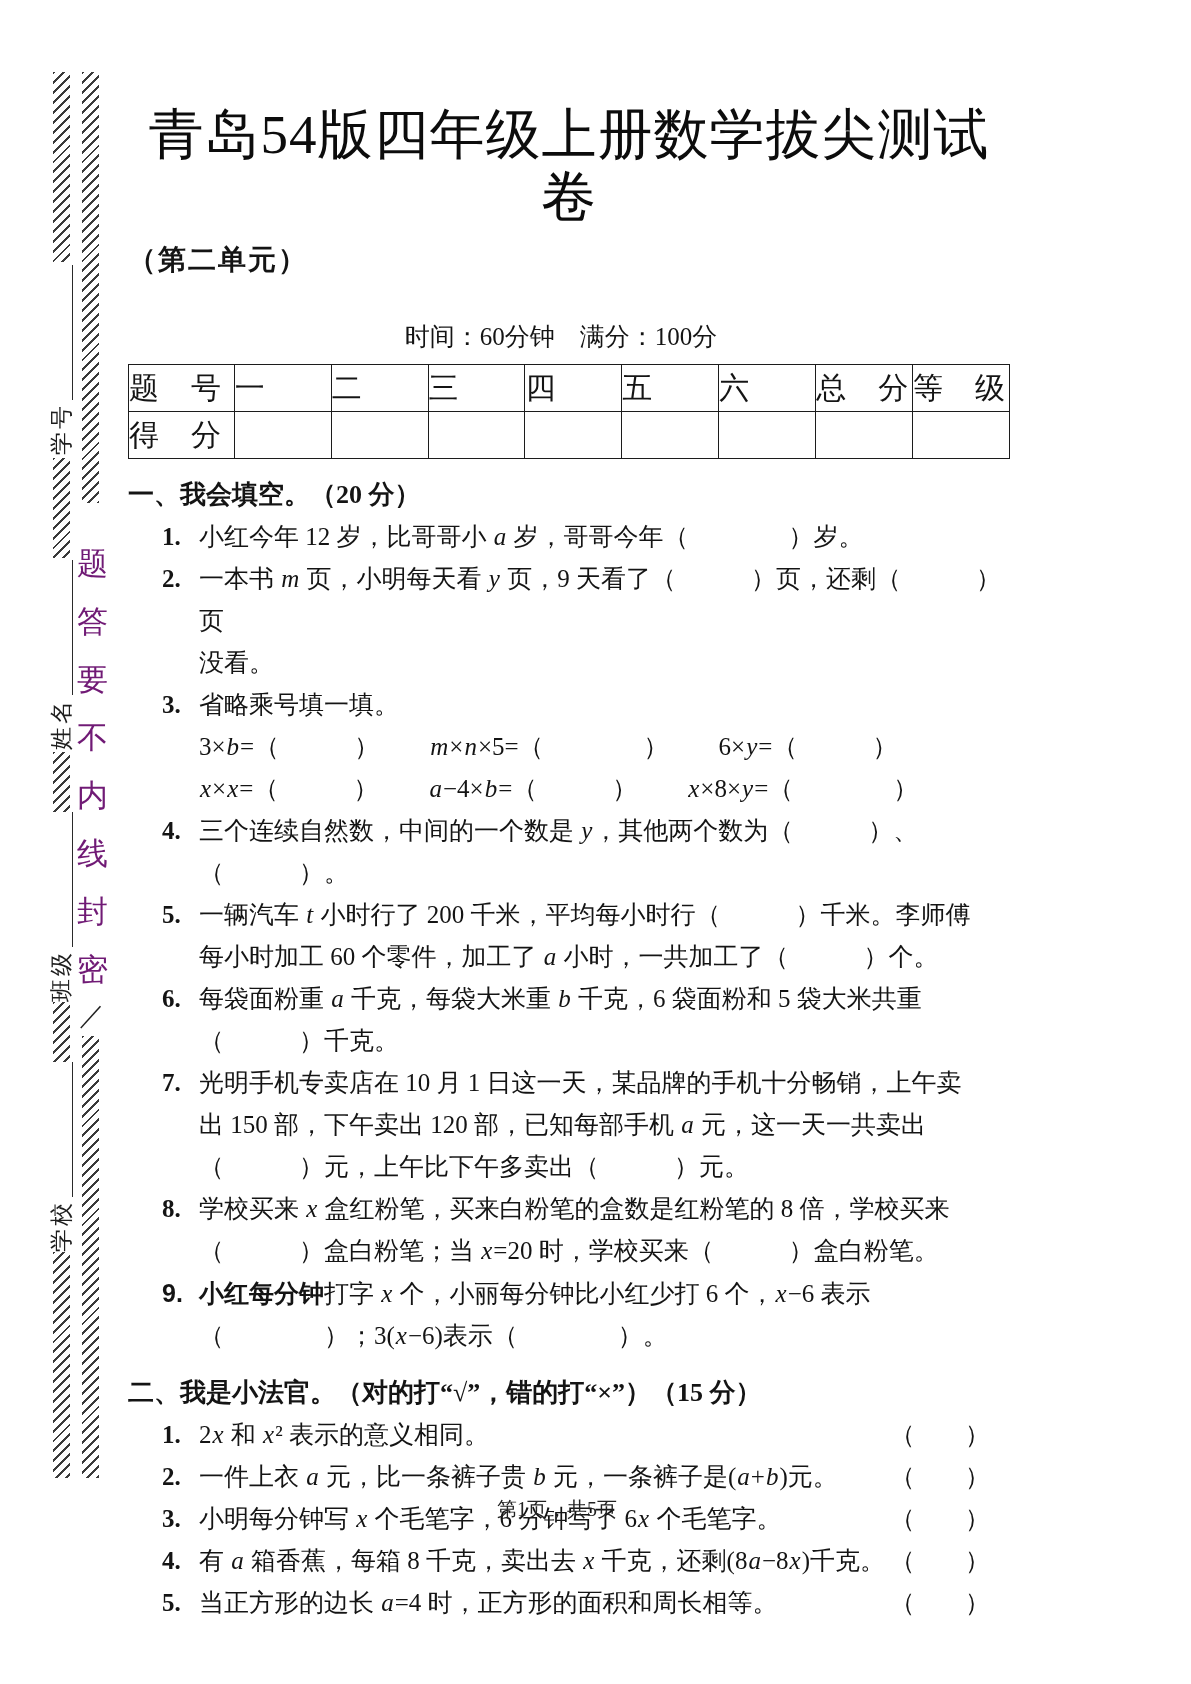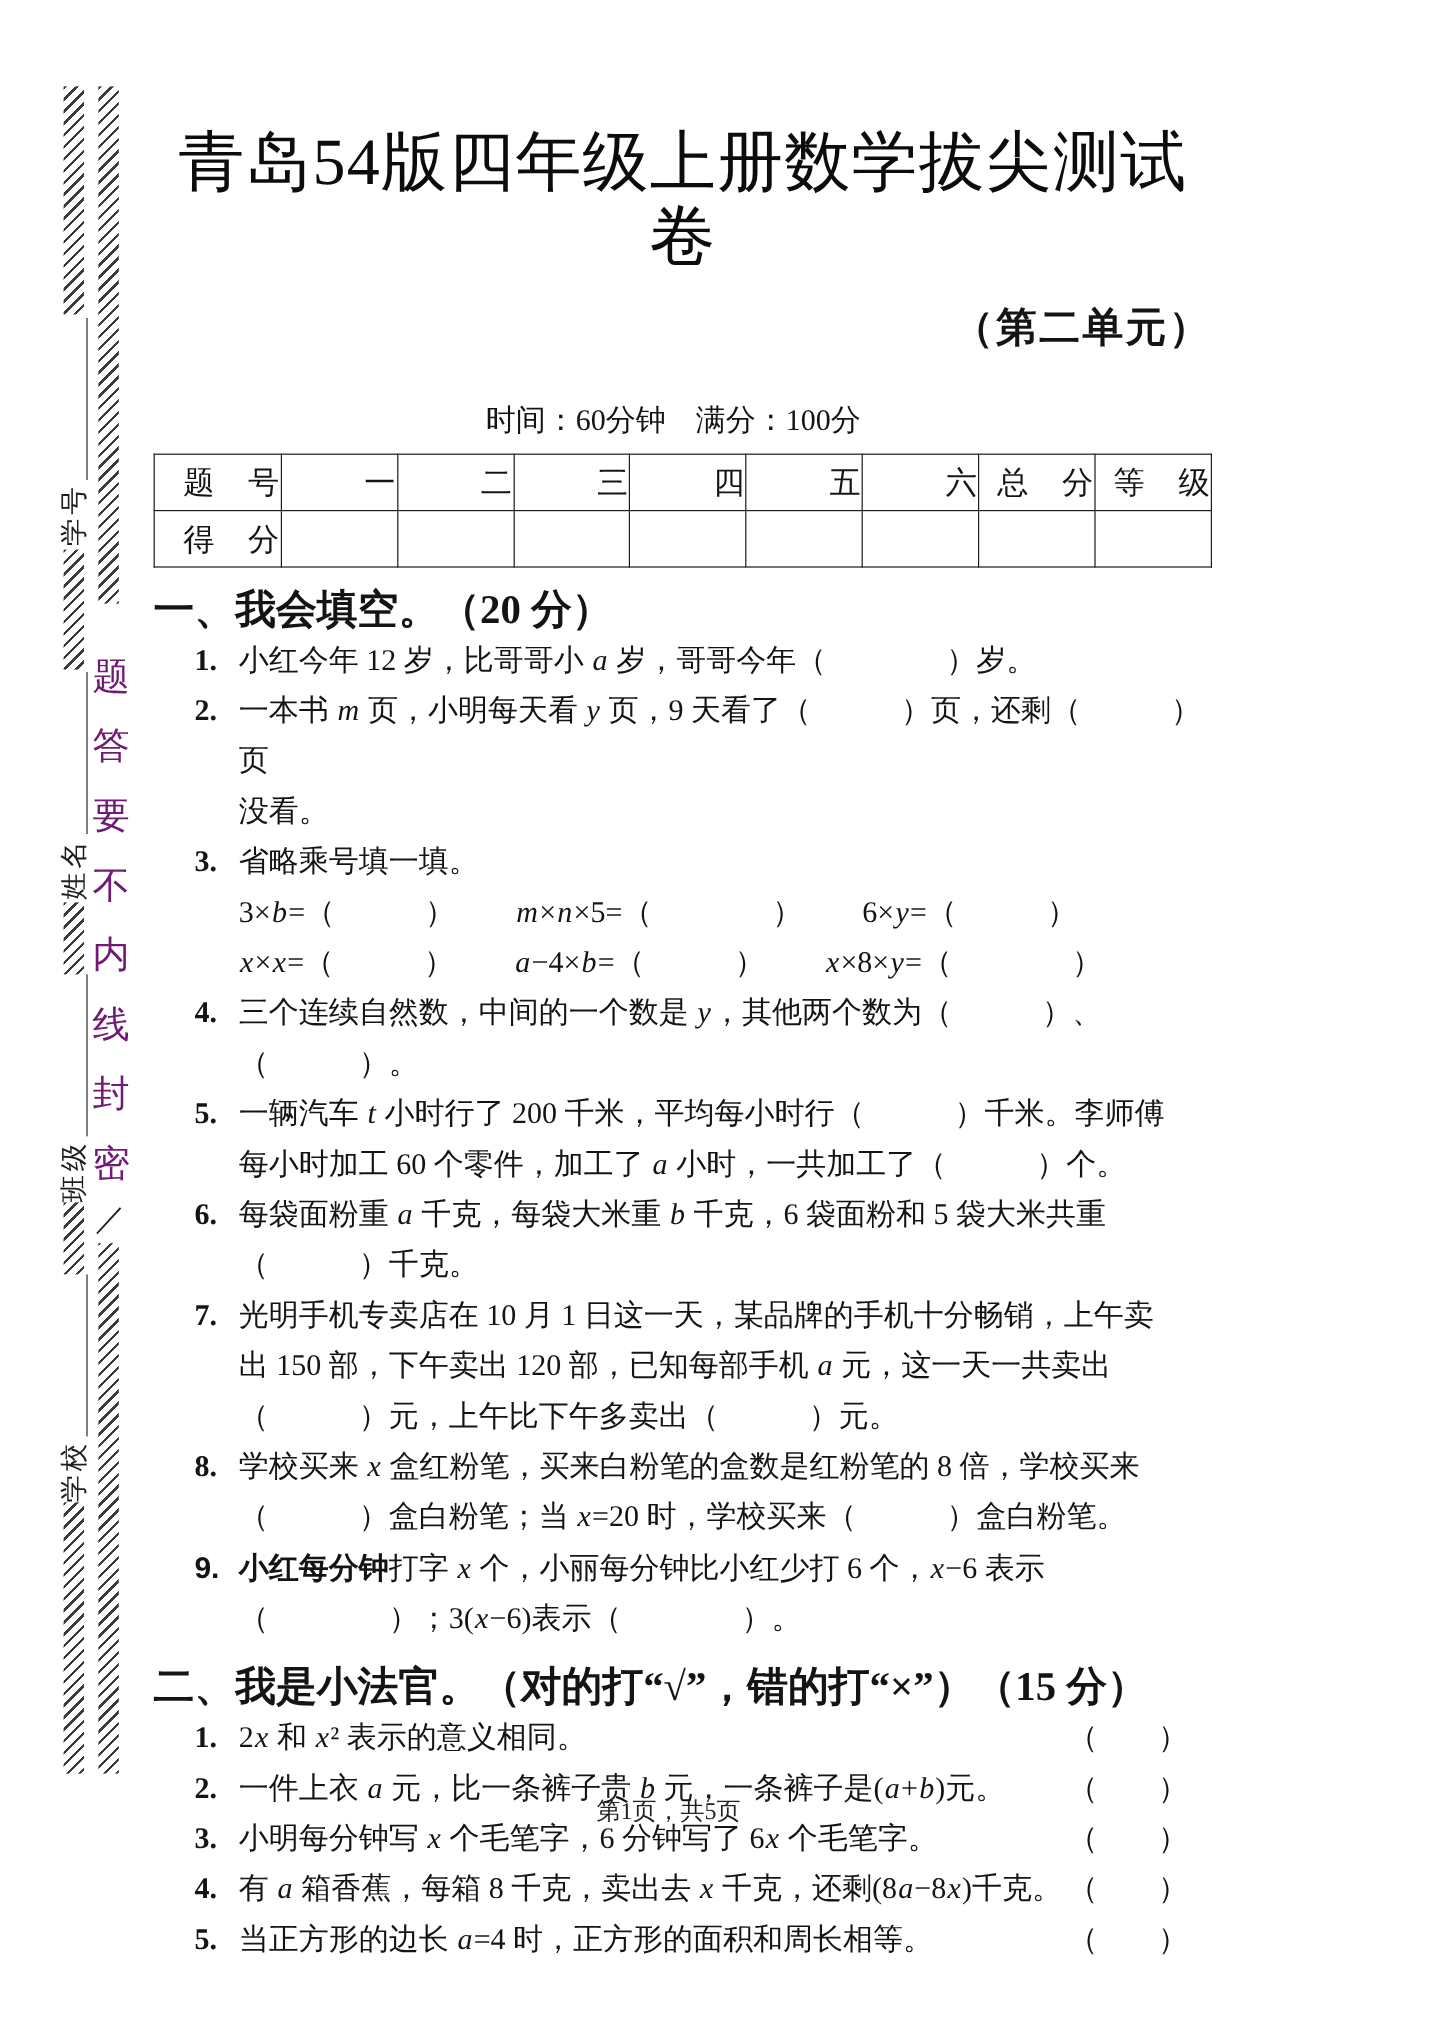--- a/index.html
+++ b/index.html
@@ -51,33 +51,33 @@
     position:absolute; left:79px; top:998px; font-size:26px; color:#1d1d1d;
   }
 
   
   .main { position:absolute; left:128px; top:80px; width:882px; }
   .title {
     text-align:center; font-size:55px; font-weight:400;
     letter-spacing:1px; line-height:62px; margin-top:24px; color:#0c0c0c;
   }
   .subtitle {
-    text-align:right; font-size:34px; font-weight:600;
-    letter-spacing:2px; line-height:48px; margin-top:22px;
+    text-align:left; font-size:28px; font-weight:600;
+    letter-spacing:2px; line-height:48px; margin-top:8px;
   }
   .meta { text-align:center; font-size:25px; line-height:30px; margin-top:38px; padding-right:16px; }
 
   table.score { width:100%; border-collapse:collapse; table-layout:fixed; margin-top:12px; }
   table.score td {
     border:1.8px solid #1c1c1c; height:47px;
-    text-align:right; vertical-align:middle; font-size:26px; letter-spacing:1px;
+    text-align:left; vertical-align:middle; font-size:30px; letter-spacing:1px;
   }
   table.score td.c0 { width:12%; }
 
-  .sec-heading { font-size:34px; font-weight:700; line-height:42px; margin-top:15px; }
+  .sec-heading { font-size:26px; font-weight:700; line-height:42px; margin-top:15px; }
   .qlist { margin-left:34px; }
   .q { display:flex; font-size:25px; line-height:42px; }
   .q-no { flex:none; width:37px; font-weight:700; }
   .q-text { flex:1; white-space:pre-wrap; }
   .tf-blank { flex:none; padding-right:20px; }
 
   .footer {
     position:absolute; left:116px; top:1496px; width:882px;
     text-align:center; font-size:20px; color:#222;
   }

